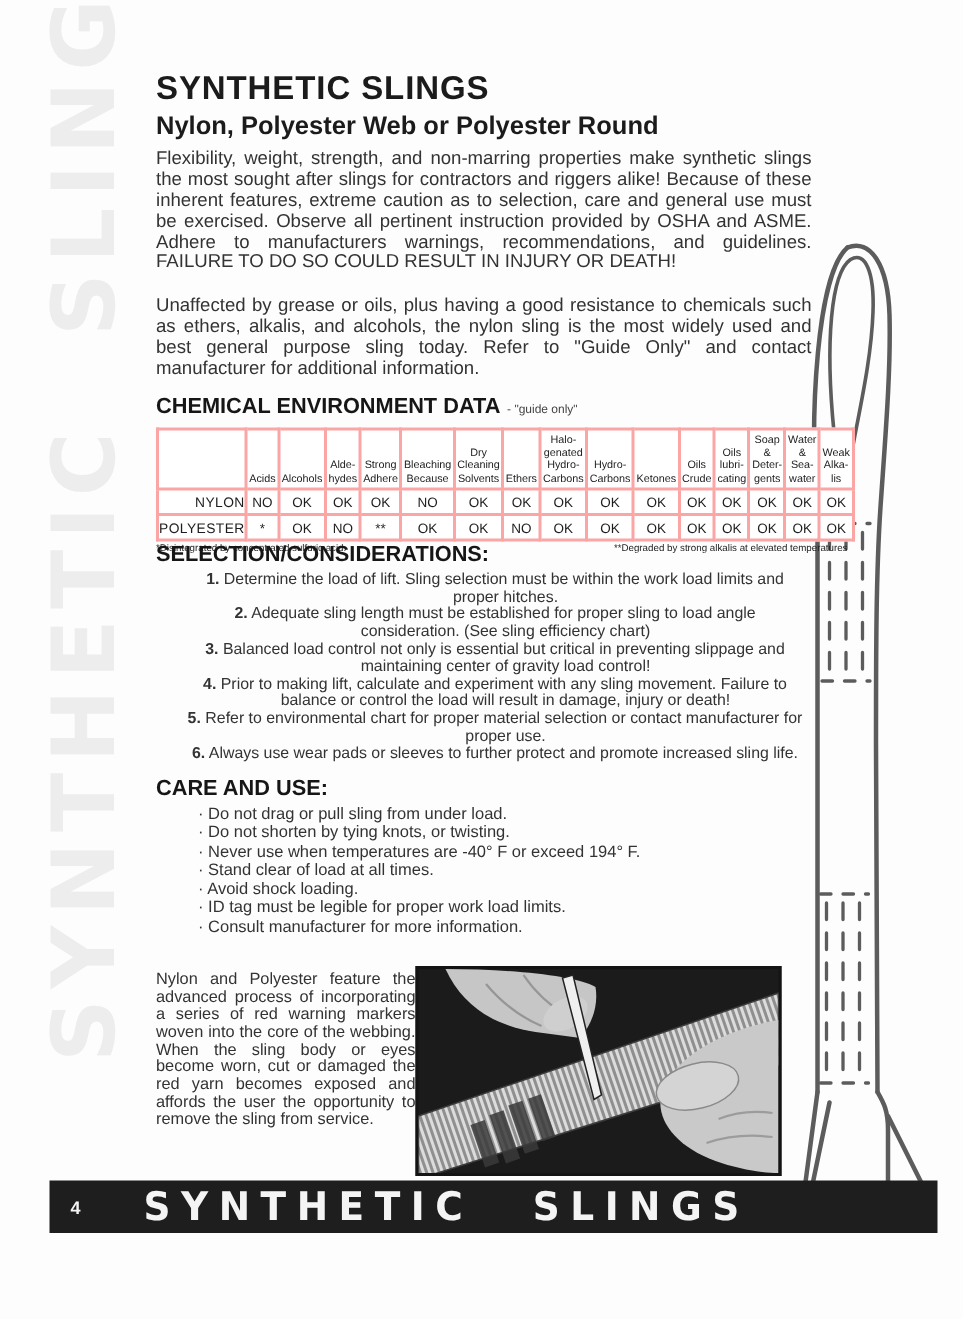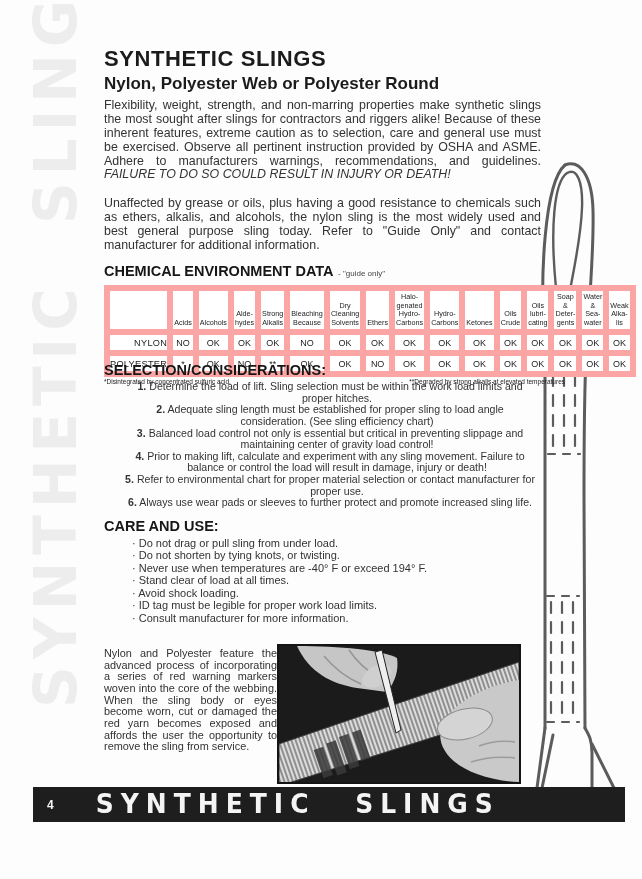--- a/index.html
+++ b/index.html
@@ -20,29 +20,29 @@
 
   
   .header-block { position:absolute; left:104px; top:46px; width:440px; }
   .page-title   { font-size:22px; font-weight:700; letter-spacing:.6px; color:#1b1b1b; margin:0; }
   .page-subtitle{ font-size:17px; font-weight:700; color:#1b1b1b; margin:2px 0 0 0; }
 
   
   .para { font-size:12.4px; line-height:1.12; text-align:justify; color:#333; margin:0; }
   #intro-p1 { position:absolute; left:104px; top:99px;  width:437px; }
   #intro-p2 { position:absolute; left:104px; top:197px; width:437px; }
-  .warning-line { font-style:italic; }
+  .warning-line { }
 
   
   #chem-heading { position:absolute; left:104px; top:262px; width:460px; }
   .chem-title { font-size:14.5px; font-weight:700; color:#161616; }
   .chem-note  { font-size:8px; font-weight:400; color:#444; }
   #chem-table-wrap { position:absolute; left:104px; top:285px; width:461px; }
   table.chem { border-collapse:collapse; width:461px; background:#fff; }
-  table.chem th, table.chem td { border:6px solid #fca5a5; padding:0; }
+  table.chem th, table.chem td { border:2px solid #fca5a5; padding:0; }
   table.chem thead th {
     font-size:7.2px; font-weight:400; text-align:center; vertical-align:bottom;
     line-height:1.18; padding:2px 1px 2px; height:34px; color:#222;
   }
   td.rowlabel { font-size:9.2px; text-align:right; padding:0 4px 0 2px; letter-spacing:.3px; white-space:nowrap; color:#1d1d1d; }
   td.val { font-size:9px; text-align:center; height:15px; color:#1d1d1d; }
   .footnotes { display:flex; justify-content:space-between; width:461px; margin-top:1px;
                font-size:6.5px; color:#222; }
 
   
@@ -124,21 +124,21 @@
   </div>
 
   <div id="chem-table-wrap">
     <table class="chem">
       <thead>
         <tr>
           <th style="width:56px;"></th>
           <th>Acids</th>
           <th>Alcohols</th>
           <th>Alde-hydes</th>
-          <th>Strong Alkalis</th>
+          <th>Strong Adhere</th>
           <th>Bleaching Because</th>
           <th>Dry Cleaning Solvents</th>
           <th>Ethers</th>
           <th>Halo-genated Hydro-Carbons</th>
           <th>Hydro-Carbons</th>
           <th>Ketones</th>
           <th>Oils Crude</th>
           <th>Oils lubri-cating</th>
           <th>Soap &amp; Deter-gents</th>
           <th>Water &amp; Sea-water</th>

